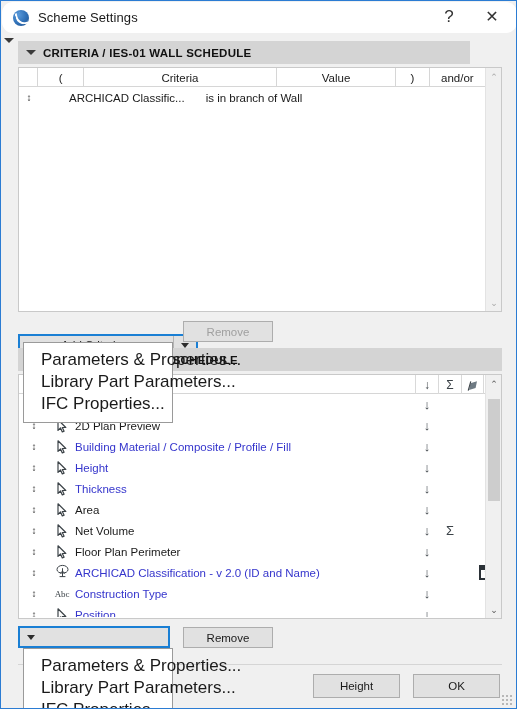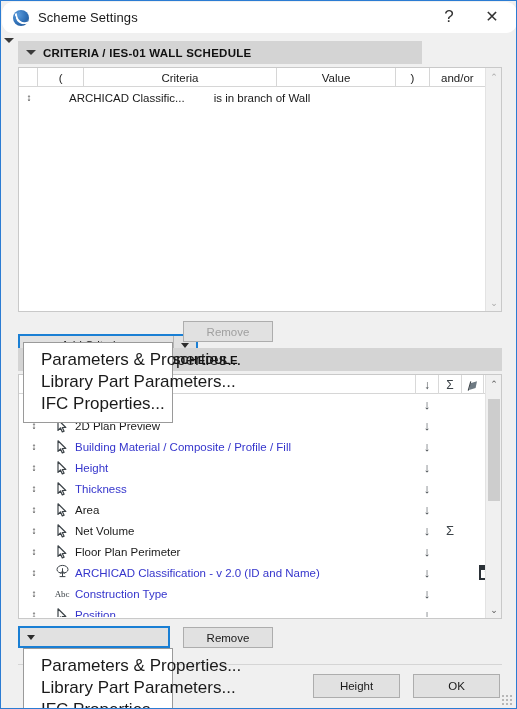--- a/index.html
+++ b/index.html
@@ -74,21 +74,21 @@
   }
   .sh-tri {
     width: 0; height: 0; margin-right: 7px;
     border-left: 5px solid transparent;
     border-right: 5px solid transparent;
     border-top: 5px solid #3a3a3a;
   }
   .sh-label {
     font-size: 11.5px; font-weight: bold; color: #111; letter-spacing: .25px;
   }
-  #criteria-section-header { left: 17px; top: 40px; width: 404px; }
+  #criteria-section-header { left: 17px; top: 40px; width: 452px; }
   #fields-section-header  { left: 17px; top: 347px; width: 484px; }
 
   
   #criteria-table {
     position: absolute; left: 17px; top: 66px;
     width: 484px; height: 245px;
     background: #ffffff;
     border: 1px solid #c9c9c9;
   }
   #criteria-header-row {
@@ -114,21 +114,21 @@
     display: flex; align-items: center;
   }
   .row-grip {
     width: 20px; display: flex; align-items: center; justify-content: center;
     font-size: 10px; color: #222; line-height: 1;
   }
   #criteria-name {
     margin-left: 30px; font-size: 11.5px; color: #1a1a1a; white-space: nowrap;
   }
   #criteria-condition {
-    margin-left: 29px; font-size: 11.5px; color: #1a1a1a; white-space: nowrap;
+    margin-left: 21px; font-size: 11.5px; color: #1a1a1a; white-space: nowrap;
   }
 
   
   #criteria-scroll {
     position: absolute; right: 0; top: 0; width: 16px; height: 243px;
     background: #f0f0f0; border-left: 1px solid #e3e3e3;
   }
   .sb-arrow {
     position: absolute; left: 0; width: 16px; height: 17px;
     display: flex; align-items: center; justify-content: center;

